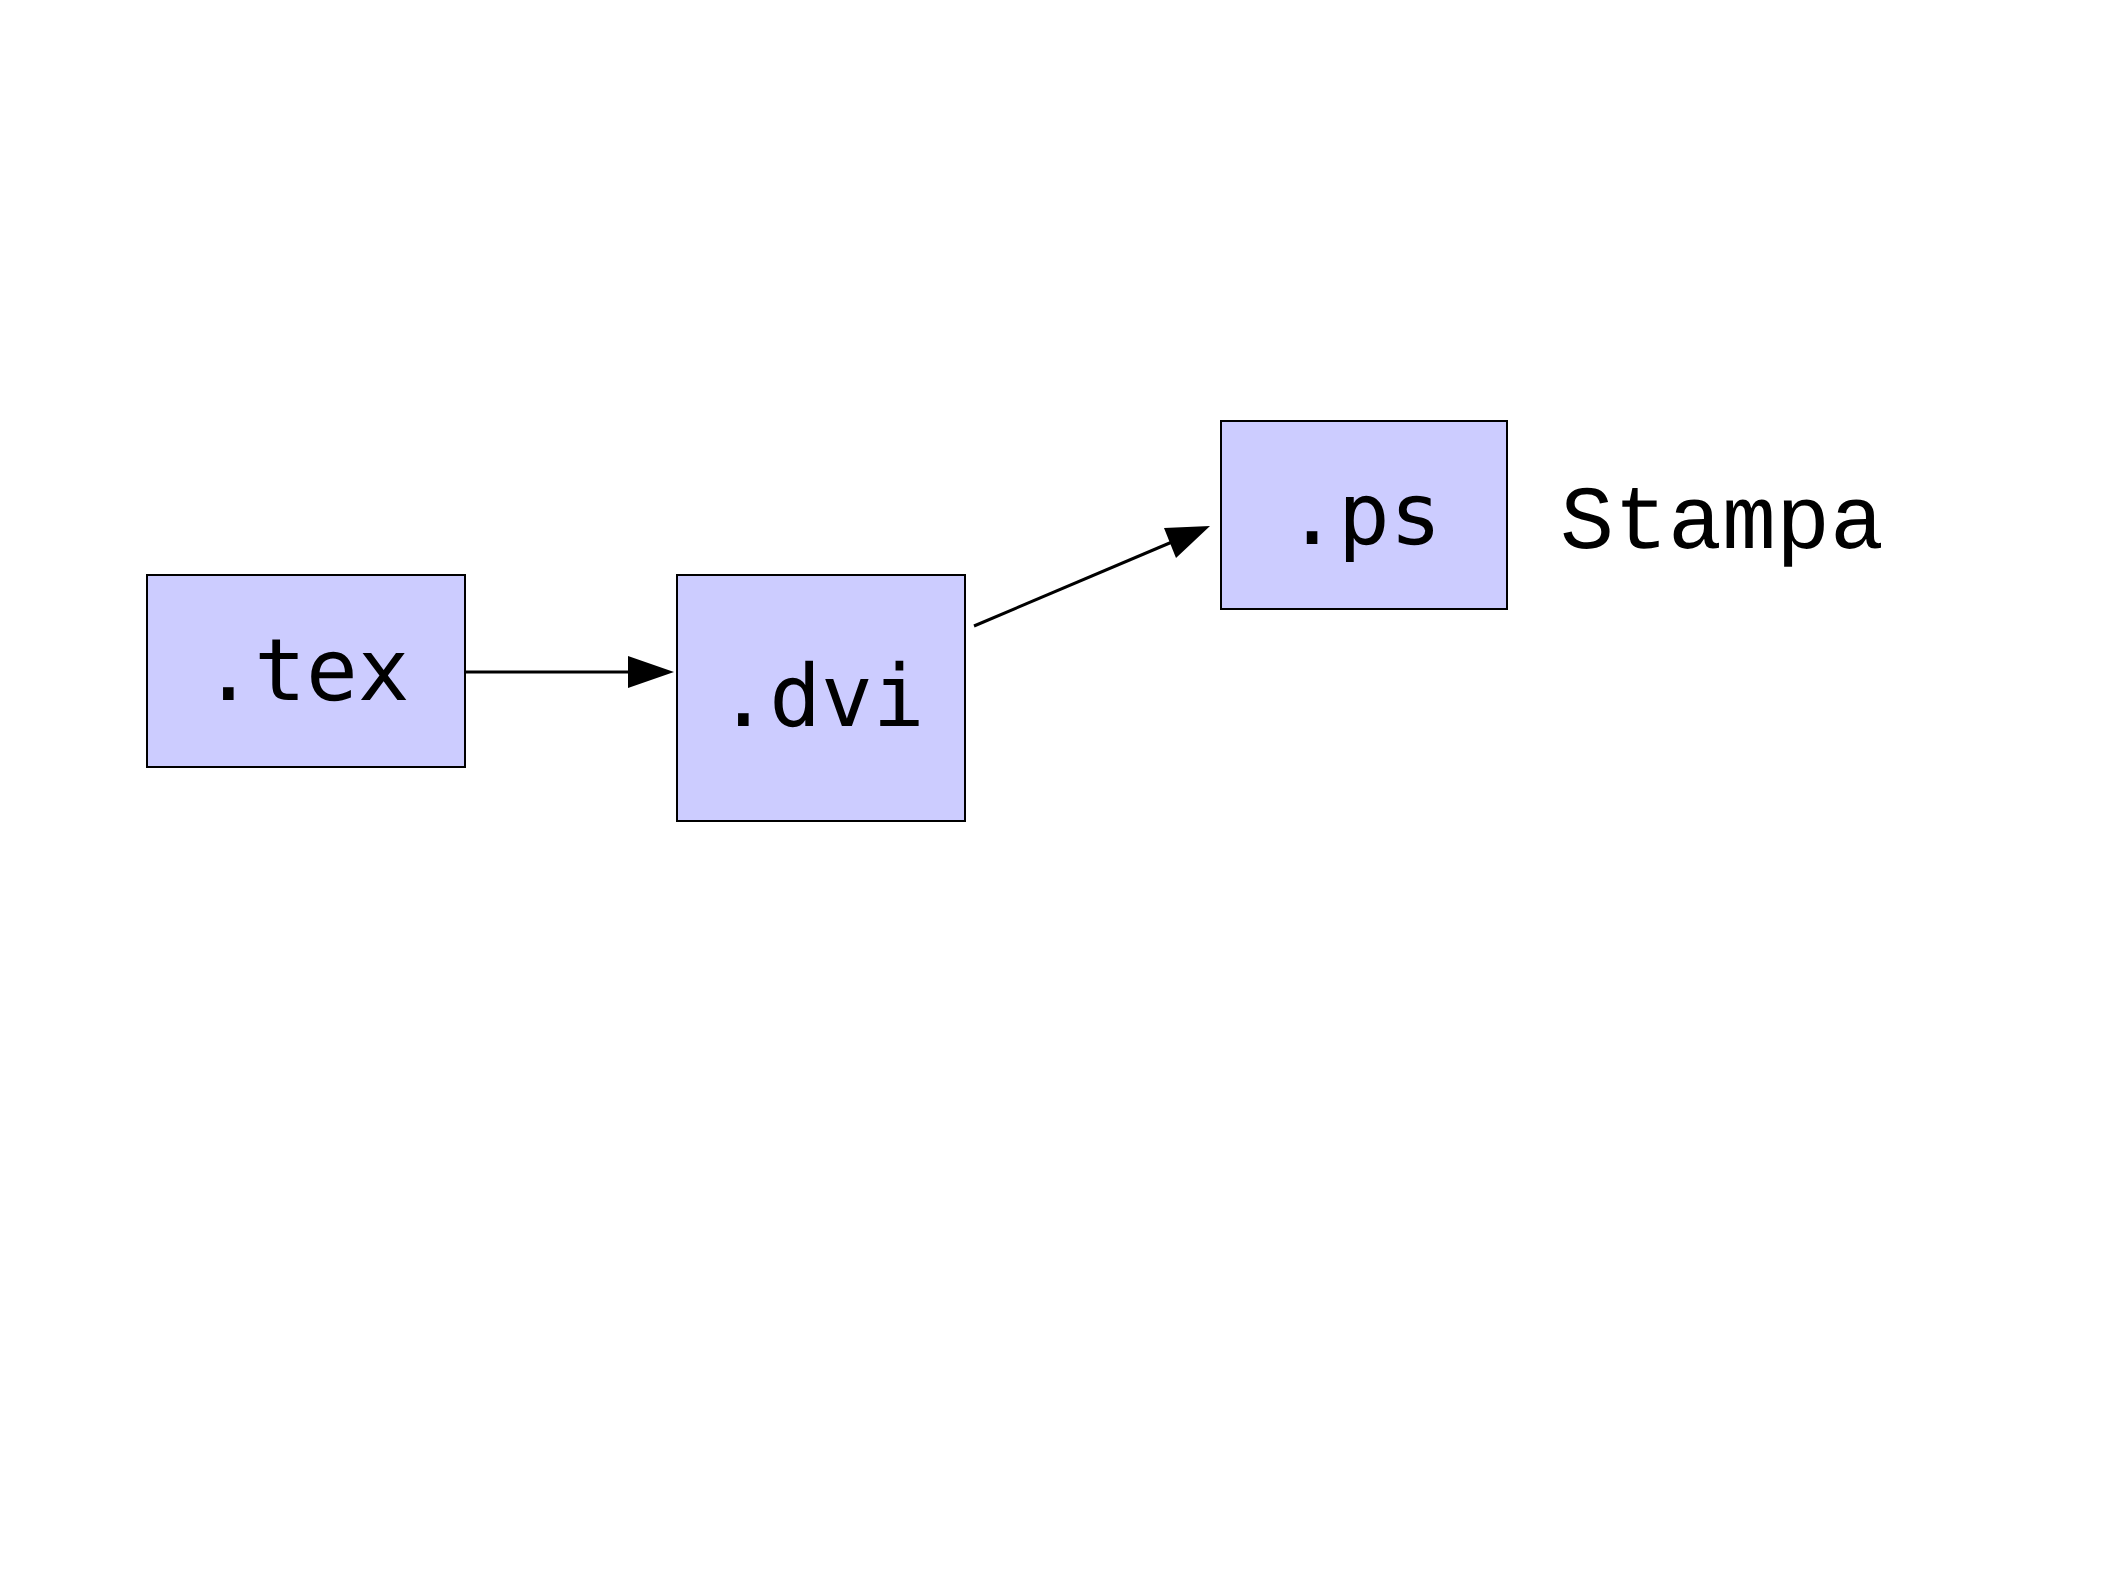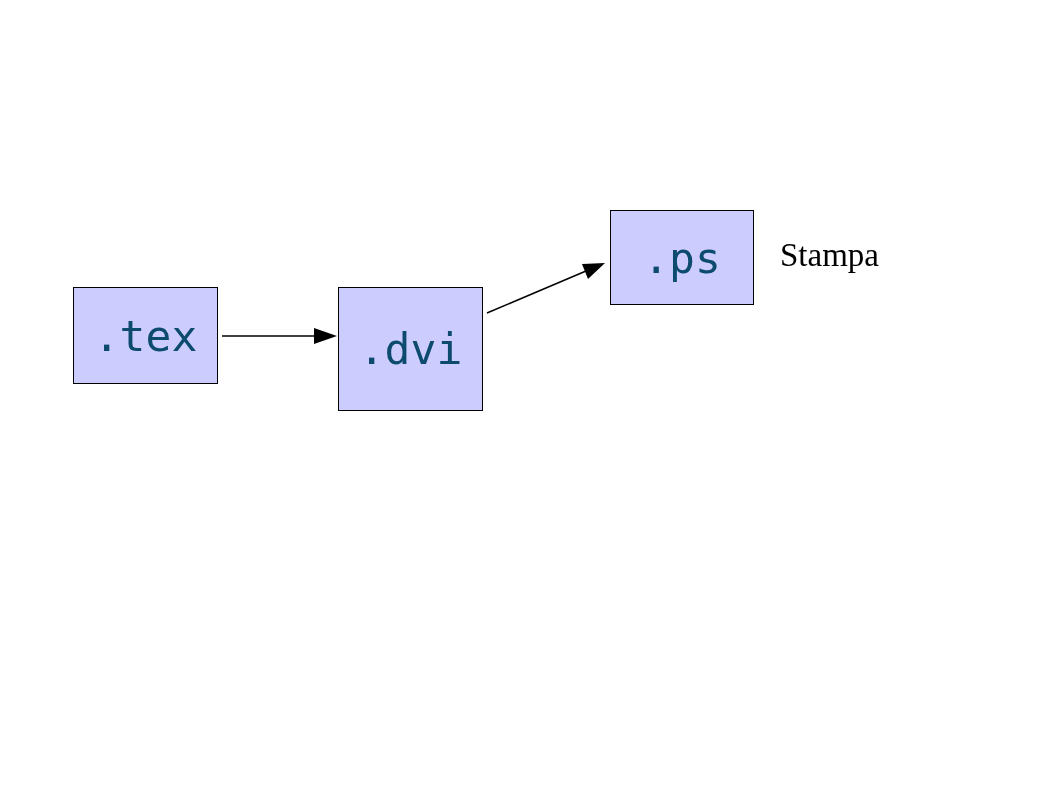--- a/index.html
+++ b/index.html
@@ -18,32 +18,32 @@
   .node {
     position: absolute;
     background: #ccccff;
     border: 1.5px solid #000000;
     box-sizing: border-box;
     display: flex;
     align-items: center;
     justify-content: center;
     font-family: "DejaVu Sans Mono", "Liberation Mono", monospace;
     font-size: 43px;
-    color: #0c4a6e;
+    color: #000000;
     white-space: nowrap;
   }
-  .node-tex { left: 73px;  top: 287px; width: 145px; height: 97px; }
+  .node-tex { left: 73px;  top: 287px; width: 160px; height: 97px; }
   .node-dvi { left: 338px; top: 287px; width: 145px; height: 124px; }
   .node-ps  { left: 610px; top: 210px; width: 144px; height: 95px; }
   .annotation {
     position: absolute;
     left: 780px;
     top: 237px;
-    font-family: Liberation Serif, serif;
-    font-size: 33px;
+    font-family: Liberation Mono, monospace;
+    font-size: 45px;
     color: #000000;
     white-space: nowrap;
   }
   .edges-layer {
     position: absolute;
     left: 0;
     top: 0;
     width: 1058px;
     height: 794px;
     pointer-events: none;

